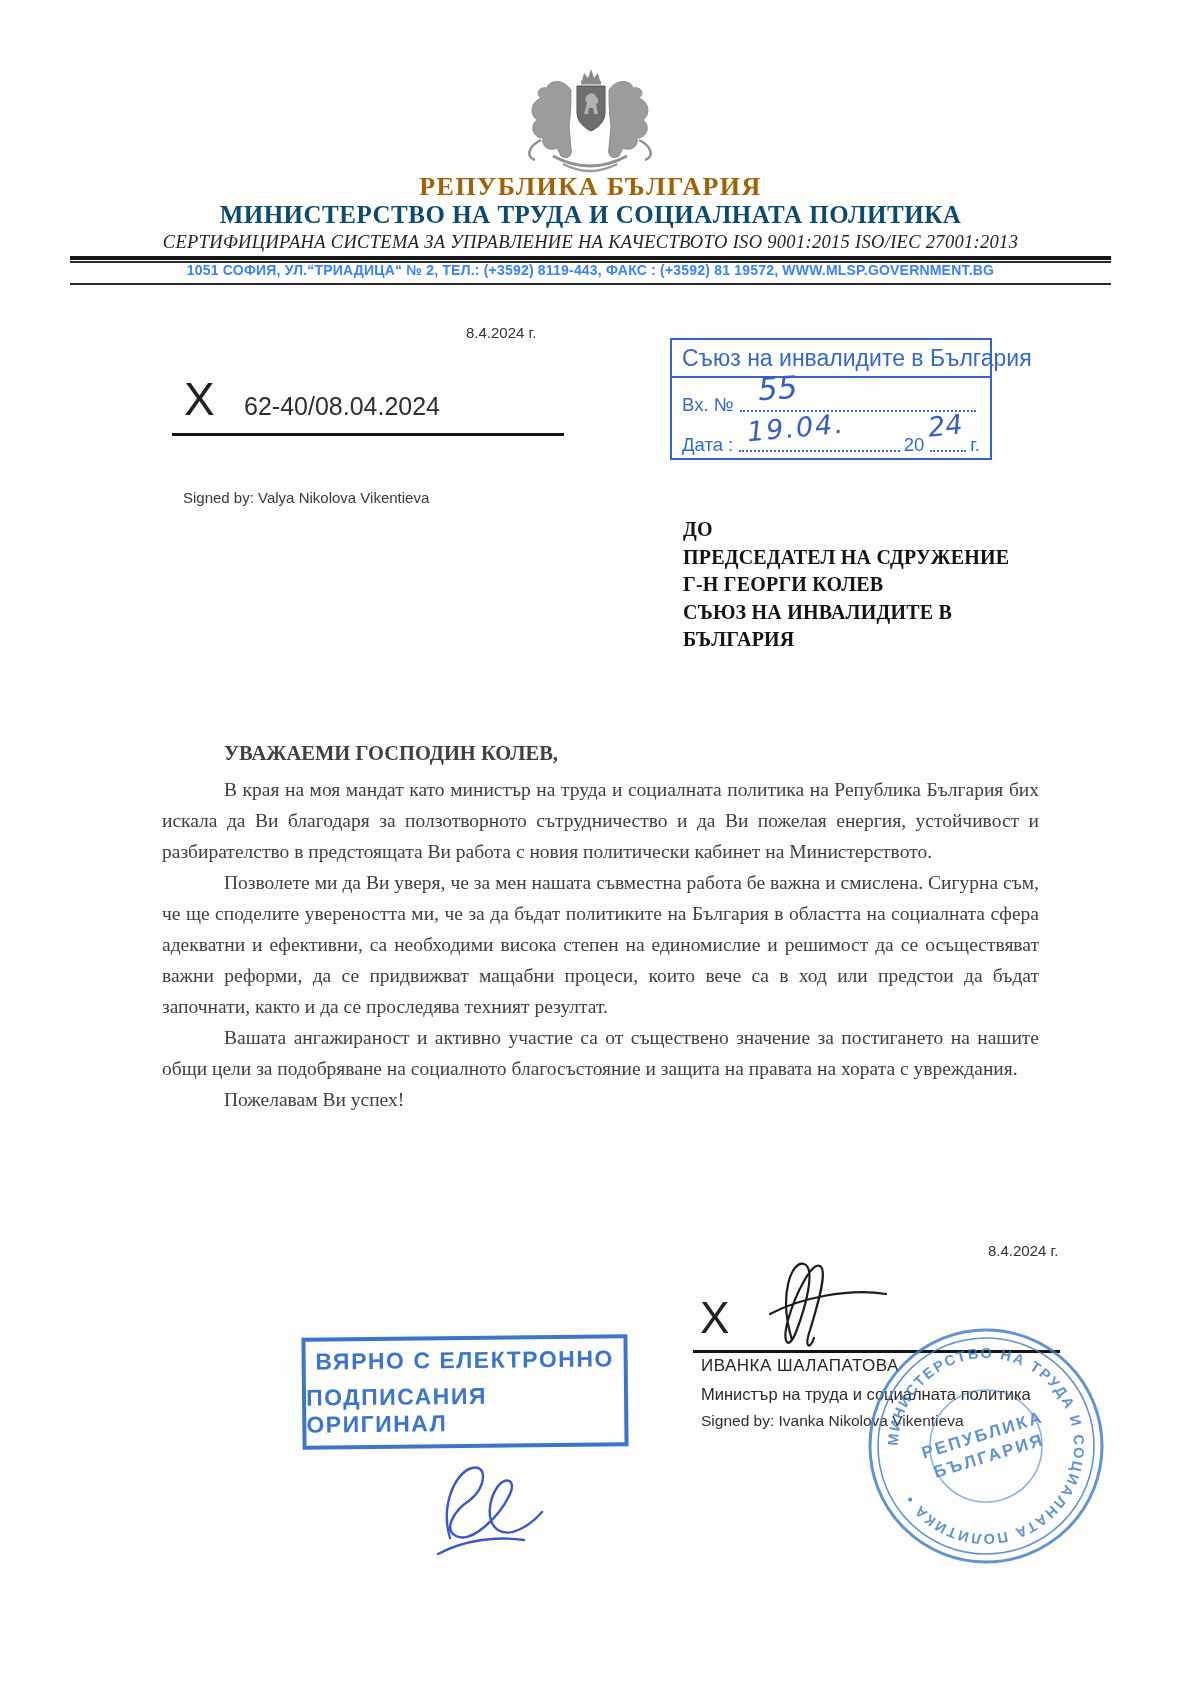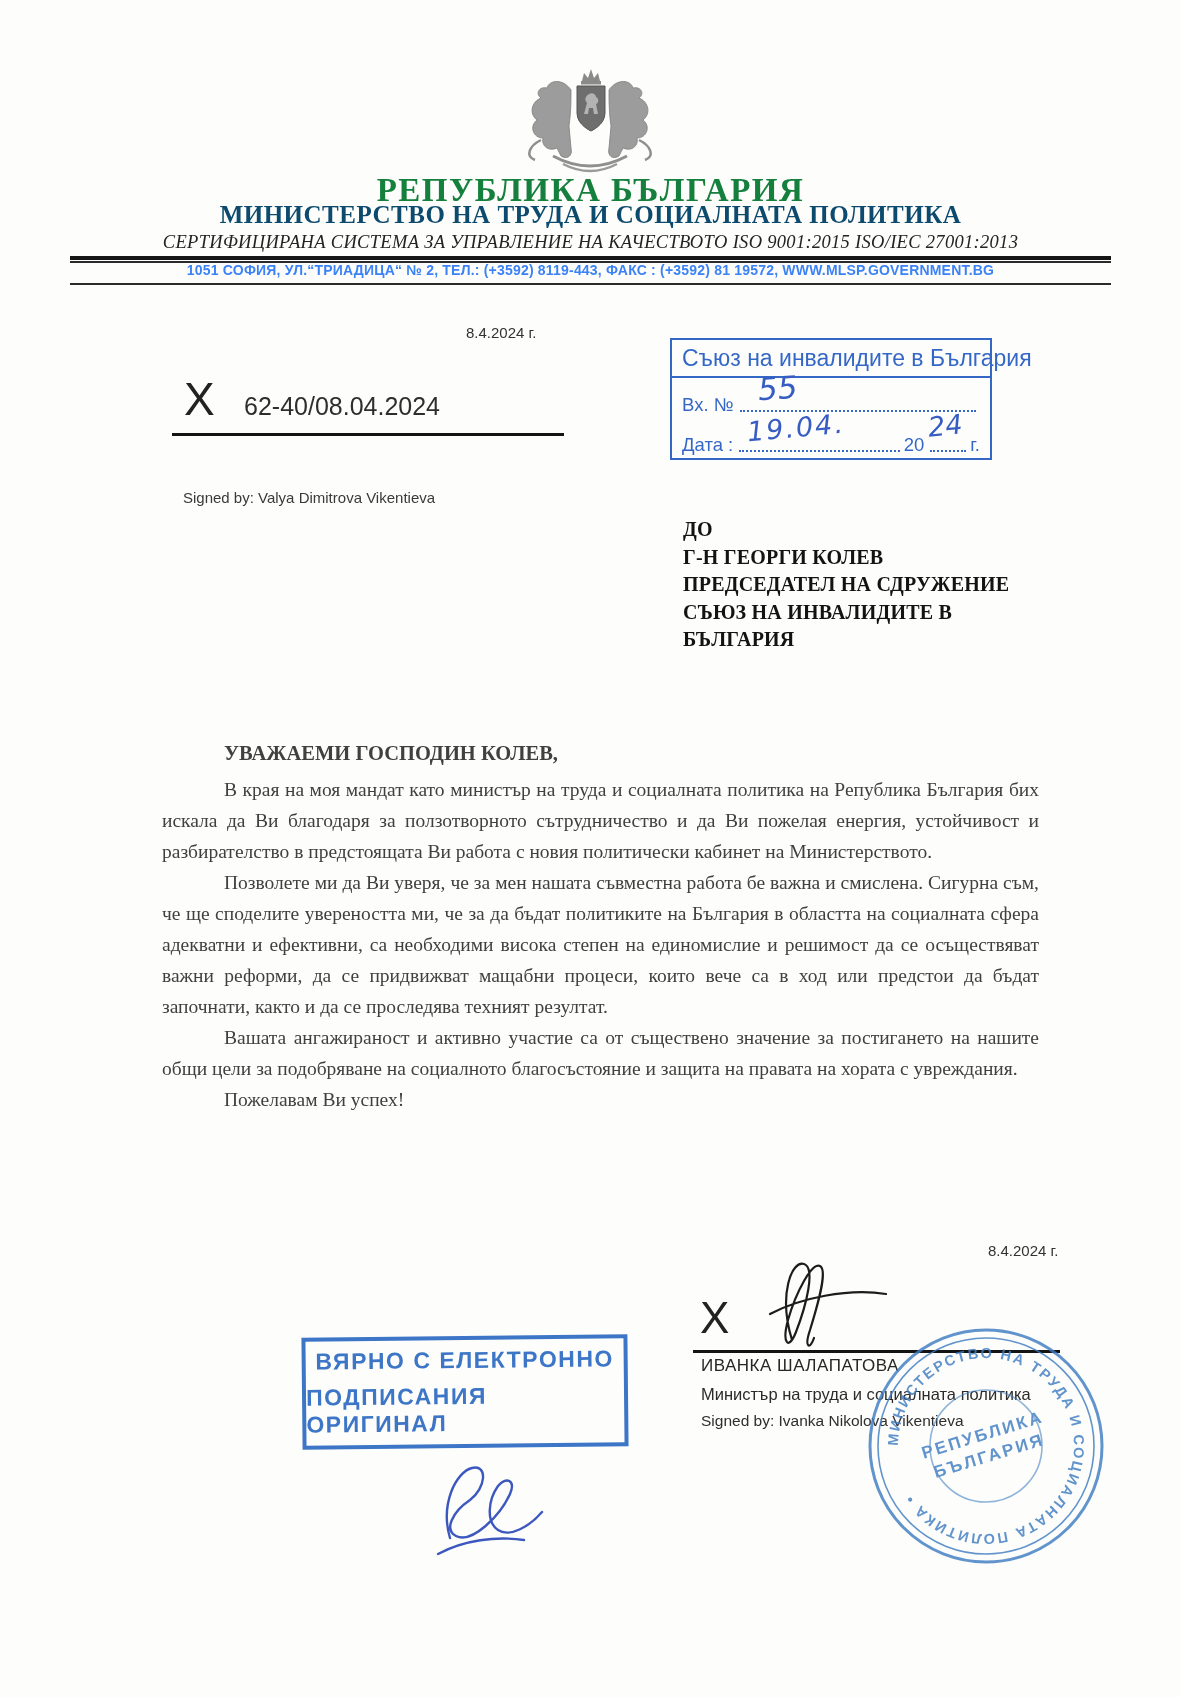--- a/index.html
+++ b/index.html
@@ -4,21 +4,21 @@
 <style>
   html,body{margin:0;padding:0;background:#e8e8e6;}
   .page{
     position:relative;width:1181px;height:1697px;margin:0 auto;
     background:#fdfdfb;overflow:hidden;
     font-family:"Liberation Serif",serif;color:#1b1b1b;
   }
   
   .arms{position:absolute;left:505px;top:68px;width:170px;height:110px;}
   .country{position:absolute;left:0;top:172px;width:100%;text-align:center;
-    font-weight:bold;font-size:33px;letter-spacing:1.5px;color:#15803d;}
+    font-weight:bold;font-size:26px;letter-spacing:1.5px;color:#a16207;}
   .ministry{position:absolute;left:0;top:201px;width:100%;text-align:center;
     font-weight:bold;font-size:25px;letter-spacing:0.5px;color:#0c4a6e;}
   .cert{position:absolute;left:0;top:232px;width:100%;text-align:center;
     font-style:italic;font-size:18.5px;letter-spacing:0.3px;color:#232323;}
   .rule-top{position:absolute;left:70px;top:256px;width:1041px;height:4px;
     background:#161616;border-bottom:1px solid #fdfdfb;box-shadow:0 2px 0 #2a2a2a;}
   .contact{position:absolute;left:0;top:262px;width:100%;text-align:center;
     font-family:"Liberation Sans",sans-serif;font-weight:bold;font-size:14px;
     letter-spacing:0.2px;color:#3b82f6;}
   .rule-bottom{position:absolute;left:70px;top:283px;width:1041px;height:2px;background:#2a2a2a;}
@@ -102,21 +102,21 @@
   <div class="cert">СЕРТИФИЦИРАНА СИСТЕМА ЗА УПРАВЛЕНИЕ НА КАЧЕСТВОТО  ISO 9001:2015   ISO/IEC 27001:2013</div>
   <div class="rule-top"></div>
   <div class="contact">1051 СОФИЯ, УЛ.“ТРИАДИЦА“ № 2, ТЕЛ.: (+3592) 8119-443, ФАКС : (+3592) 81 19572, WWW.MLSP.GOVERNMENT.BG</div>
   <div class="rule-bottom"></div>
 
   <div class="date-top">8.4.2024 г.</div>
 
   <span class="ref-x">X</span>
   <span class="ref-num">62-40/08.04.2024</span>
   <div class="ref-line"></div>
-  <div class="signedby1">Signed by: Valya Dimitrova Vikentieva</div>
+  <div class="signedby1">Signed by: Valya Nikolova Vikentieva</div>
 
   <div class="stampbox">
     <div class="stamp-org">Съюз на инвалидите в България</div>
     <div class="stamp-row">
       <span class="stamp-label">Вх. №</span>
       <span class="dots">
         <span class="hand hand-num">55</span>
       </span>
     </div>
     <div class="stamp-row">
@@ -127,22 +127,22 @@
       <span class="stamp-label">20</span>
       <span class="dots narrow">
         <span class="hand hand-year">24</span>
       </span>
       <span class="stamp-label">г.</span>
     </div>
   </div>
 
   <div class="recipient">
     <div>ДО</div>
+    <div>ПРЕДСЕДАТЕЛ НА СДРУЖЕНИЕ</div>
     <div>Г-Н ГЕОРГИ КОЛЕВ</div>
-    <div>ПРЕДСЕДАТЕЛ НА СДРУЖЕНИЕ</div>
     <div>СЪЮЗ НА ИНВАЛИДИТЕ В</div>
     <div>БЪЛГАРИЯ</div>
   </div>
 
   <div class="body">
     <div class="salutation">УВАЖАЕМИ ГОСПОДИН КОЛЕВ,</div>
     <p>В края на моя мандат като министър на труда и социалната политика на Република България бих искала да Ви благодаря за ползотворното сътрудничество и да Ви пожелая енергия, устойчивост и разбирателство в предстоящата Ви работа с новия политически кабинет на Министерството.</p>
     <p>Позволете ми да Ви уверя, че за мен нашата съвместна работа бе важна и смислена. Сигурна съм, че ще споделите увереността ми, че за да бъдат политиките на България в областта на социалната сфера адекватни и ефективни, са необходими висока степен на единомислие и решимост да се осъществяват важни реформи, да се придвижват мащабни процеси, които вече са в ход или предстои да бъдат започнати, както и да се проследява техният резултат.</p>
     <p>Вашата ангажираност и активно участие са от съществено значение за постигането на нашите общи цели за подобряване на социалното благосъстояние и защита на правата на хората с увреждания.</p>
     <p class="closing">Пожелавам Ви успех!</p>

